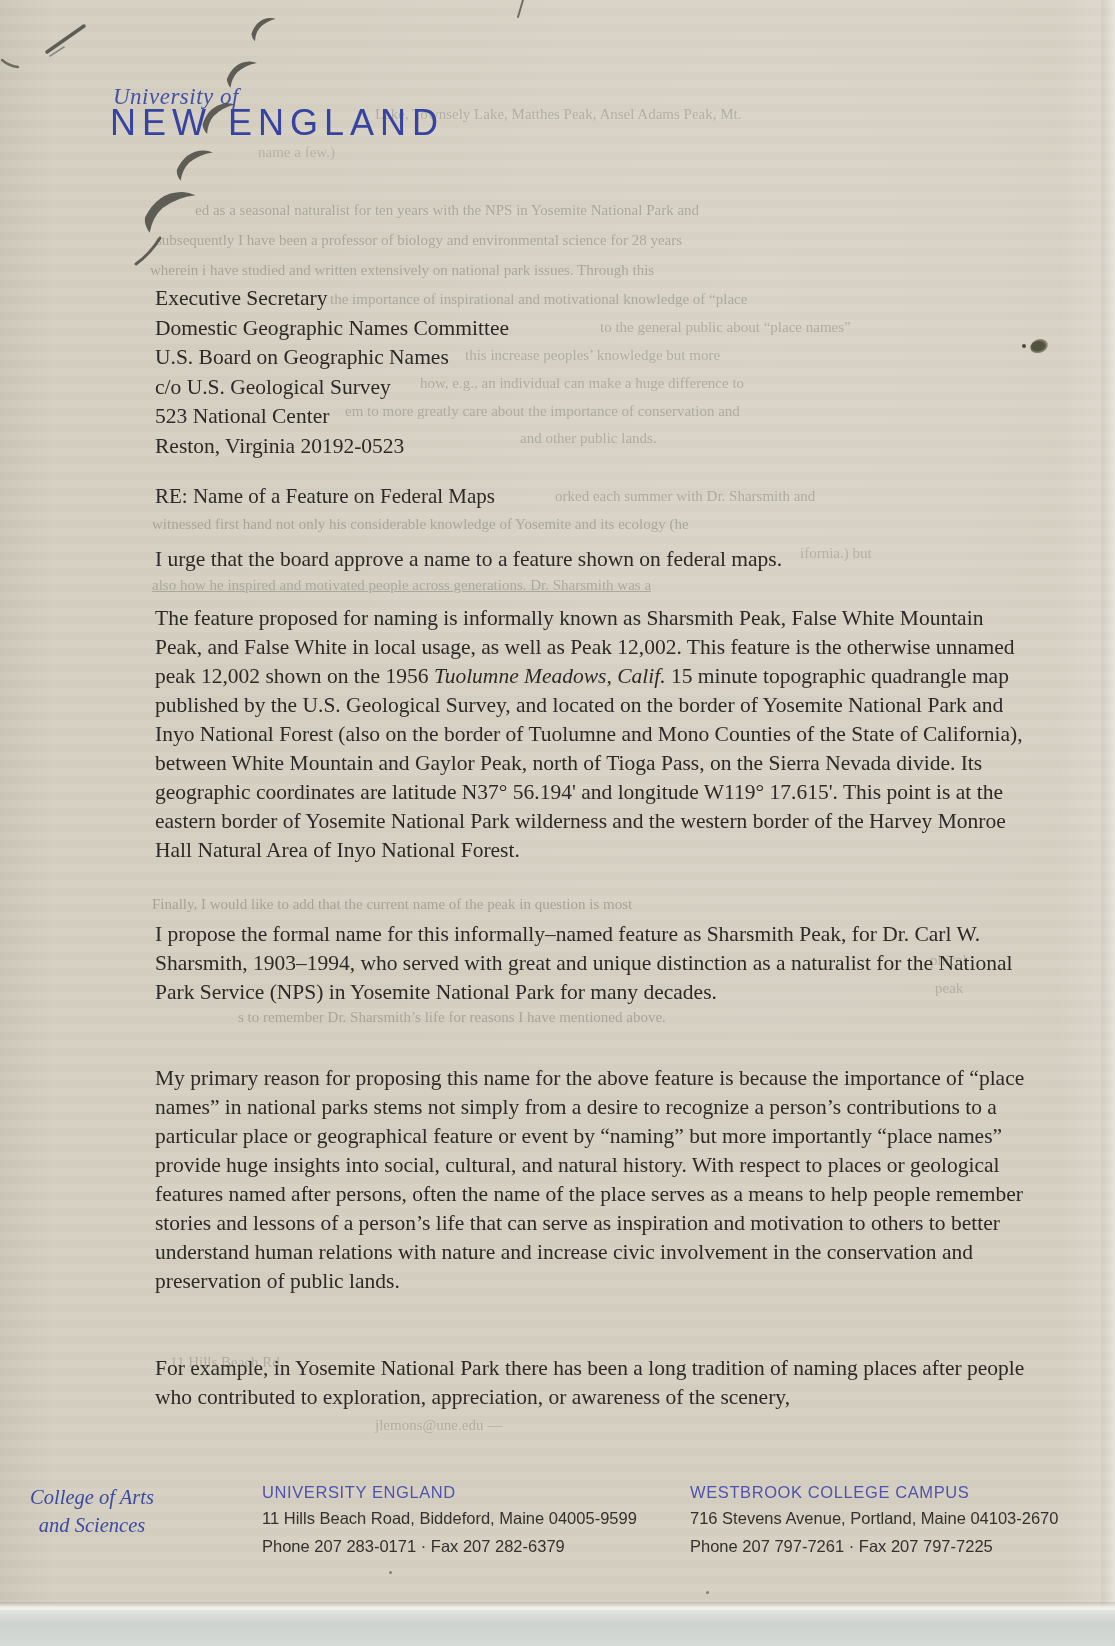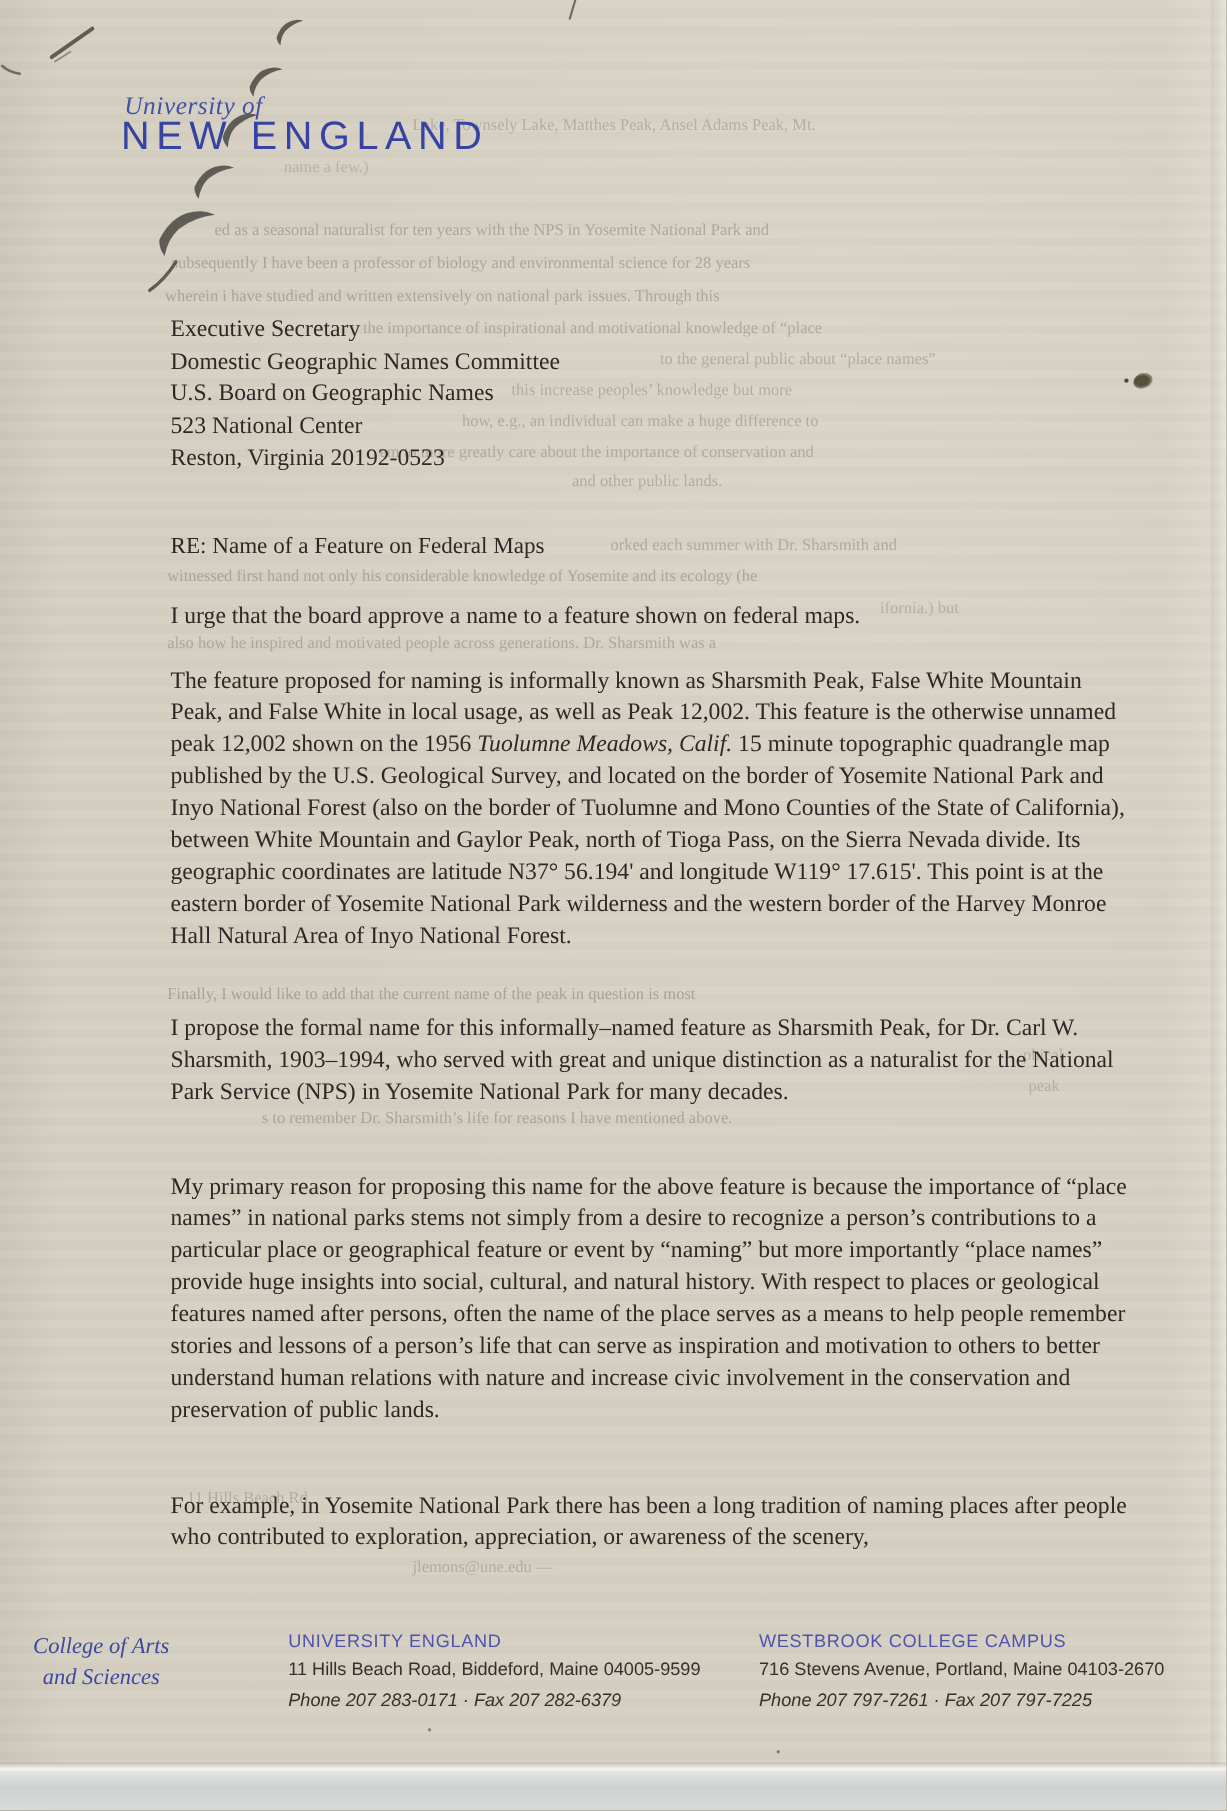--- a/index.html
+++ b/index.html
@@ -26,21 +26,21 @@
   .body-par{position:absolute; left:155px; width:872px; font-size:21.5px; line-height:29px; color:#2c2a26;}
   .p1{top:545px;} .p2{top:604px;} .p3{top:920px;} .p4{top:1064px;} .p5{top:1354px;}
   .it{font-style:italic;}
   
   .college{position:absolute; left:22px; top:1483px; width:140px; text-align:center;
            font-style:italic; font-size:20.5px; line-height:28px; color:#3b4aa0;}
   .campus{position:absolute; top:1483px; font-family:"Liberation Sans", sans-serif;}
   .campus.c1{left:262px;} .campus.c2{left:690px;}
   .campus-title{font-size:16.5px; letter-spacing:.6px; color:#4f52ae; margin-bottom:7px;}
   .campus-addr{font-size:16.5px; color:#33312d; margin-bottom:9px;}
-  .campus-phone{font-size:16.5px; color:#33312d;font-style:italic;}
+  .campus-phone{font-size:16.5px; color:#33312d;}
   
   .scanner-strip{position:absolute; left:0; top:1610px; width:1115px; height:36px;
       background:linear-gradient(180deg,#e3e6e2,#ccd2cf 40%,#d7dbd8);}
   .paper-edge{position:absolute; left:0; top:1602px; width:1115px; height:8px;
       background:linear-gradient(180deg, rgba(90,85,70,.18), #f1f1ea 70%);}
   .right-edge{position:absolute; right:0; top:0; width:14px; height:1610px;
       background:linear-gradient(90deg, rgba(60,55,40,.06), rgba(255,255,255,.28));}
   .staple{position:absolute; left:0; top:0; width:200px; height:100px;}
   .scratch{position:absolute; left:514px; top:0; width:14px; height:20px;}
   .smudge{position:absolute; left:1022px; top:336px; width:26px; height:20px;}
@@ -78,21 +78,21 @@
       <div class="ghost" style="left: 150px; top: 262px; opacity: 0.45;">wherein i have studied and written extensively on national park issues. Through this</div>
       <div class="ghost" style="left: 330px; top: 291px; opacity: 0.42;">the importance of inspirational and motivational knowledge of “place</div>
       <div class="ghost" style="left: 600px; top: 319px; opacity: 0.4;">to the general public about “place names”</div>
       <div class="ghost" style="left: 465px; top: 347px; opacity: 0.4;">this increase peoples’ knowledge but more</div>
       <div class="ghost" style="left: 420px; top: 375px; opacity: 0.4;">how, e.g., an individual can make a huge difference to</div>
       <div class="ghost" style="left: 345px; top: 403px; opacity: 0.4;">em to more greatly care about the importance of conservation and</div>
       <div class="ghost" style="left: 520px; top: 430px; opacity: 0.4;">and other public lands.</div>
       <div class="ghost" style="left: 555px; top: 488px; opacity: 0.42;">orked each summer with Dr. Sharsmith and</div>
       <div class="ghost" style="left: 152px; top: 516px; opacity: 0.45;">witnessed first hand not only his considerable knowledge of Yosemite and its ecology (he</div>
       <div class="ghost" style="left: 800px; top: 545px; opacity: 0.35;">ifornia.) but</div>
-      <div class="ghost" style="left: 152px; top: 577px; opacity: 0.42;">also how he inspired and motivated people across generations. Dr. Sharsmith was a</div>
+      <div class="ghost" style="left: 152px; top: 577px; opacity: 0.42; text-decoration: underline;">also how he inspired and motivated people across generations. Dr. Sharsmith was a</div>
       <div class="ghost" style="left: 152px; top: 896px; opacity: 0.48;">Finally, I would like to add that the current name of the peak in question is most</div>
       <div class="ghost" style="left: 930px; top: 952px; opacity: 0.35;">phical</div>
       <div class="ghost" style="left: 935px; top: 980px; opacity: 0.35;">peak</div>
       <div class="ghost" style="left: 238px; top: 1009px; opacity: 0.45;">s to remember Dr. Sharsmith’s life for reasons I have mentioned above.</div>
       <div class="ghost" style="left: 170px; top: 1326px; opacity: 0.38; margin-top: 28px;">11 Hills Beach Rd.</div>
       <div class="ghost" style="left: 375px; top: 1417px; opacity: 0.38;">jlemons@une.edu  —</div>
     </div>
 
   <div class="uof">University of</div>
   <div class="une">NEW ENGLAND</div>
@@ -107,20 +107,21 @@
       <use href="#bird" transform="translate(48,138) rotate(-8) scale(1.12)"></use>
       <use href="#bird" transform="translate(16,178) rotate(-6) scale(1.55)"></use>
       <path d="M34 226 q-10 16 -24 26" stroke="#4e4d46" stroke-width="3" fill="none" stroke-linecap="round"></path>
     </g>
   </svg>
 
   <div class="recipient">
       <div class="addr-line">Executive Secretary</div>
       <div class="addr-line">Domestic Geographic Names Committee</div>
       <div class="addr-line">U.S. Board on Geographic Names</div>
+      <div class="addr-line">c/o U.S. Geological Survey</div>
       <div class="addr-line">523 National Center</div>
       <div class="addr-line">Reston, Virginia 20192-0523</div>
     </div>
 
   <div class="subject">RE: Name of a Feature on Federal Maps</div>
 
   <div class="body-par p1">I urge that the board approve a name to a feature shown on federal maps.</div>
   <div class="body-par p2"><span>The feature proposed for naming is informally known as Sharsmith Peak, False White Mountain Peak, and False White in local usage, as well as Peak 12,002. This feature is the otherwise unnamed peak 12,002 shown on the 1956 </span><span class="it">Tuolumne Meadows, Calif.</span><span> 15 minute topographic quadrangle map published by the U.S. Geological Survey, and located on the border of Yosemite National Park and Inyo National Forest (also on the border of Tuolumne and Mono Counties of the State of California), between White Mountain and Gaylor Peak, north of Tioga Pass, on the Sierra Nevada divide. Its geographic coordinates are latitude N37° 56.194' and longitude W119° 17.615'. This point is at the eastern border of Yosemite National Park wilderness and the western border of the Harvey Monroe Hall Natural Area of Inyo National Forest.</span></div>
   <div class="body-par p3">I propose the formal name for this informally–named feature as Sharsmith Peak, for Dr. Carl W. Sharsmith, 1903–1994, who served with great and unique distinction as a naturalist for the National Park Service (NPS) in Yosemite National Park for many decades.</div>
   <div class="body-par p4">My primary reason for proposing this name for the above feature is because the importance of “place names” in national parks stems not simply from a desire to recognize a person’s contributions to a particular place or geographical feature or event by “naming” but more importantly “place names” provide huge insights into social, cultural, and natural history. With respect to places or geological features named after persons, often the name of the place serves as a means to help people remember stories and lessons of a person’s life that can serve as inspiration and motivation to others to better understand human relations with nature and increase civic involvement in the conservation and preservation of public lands.</div>

